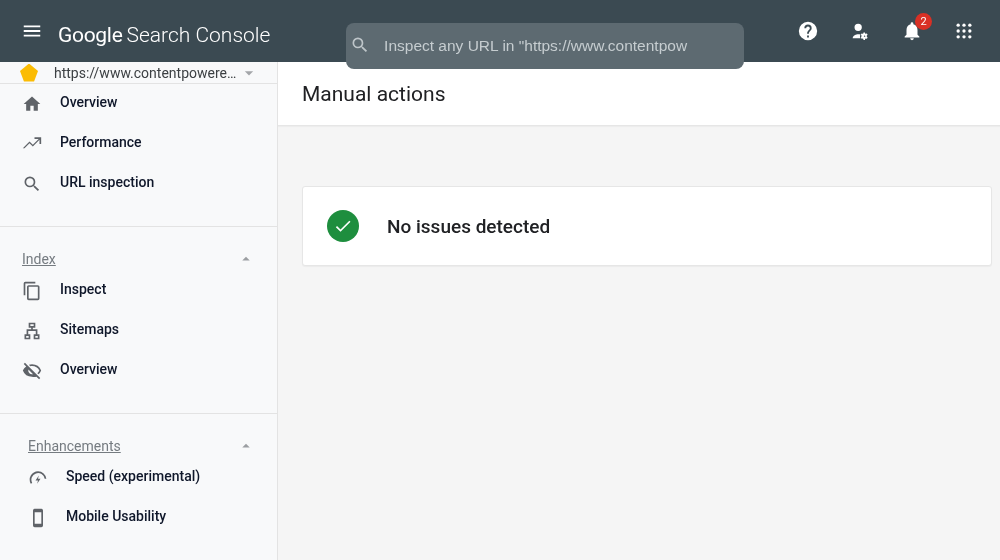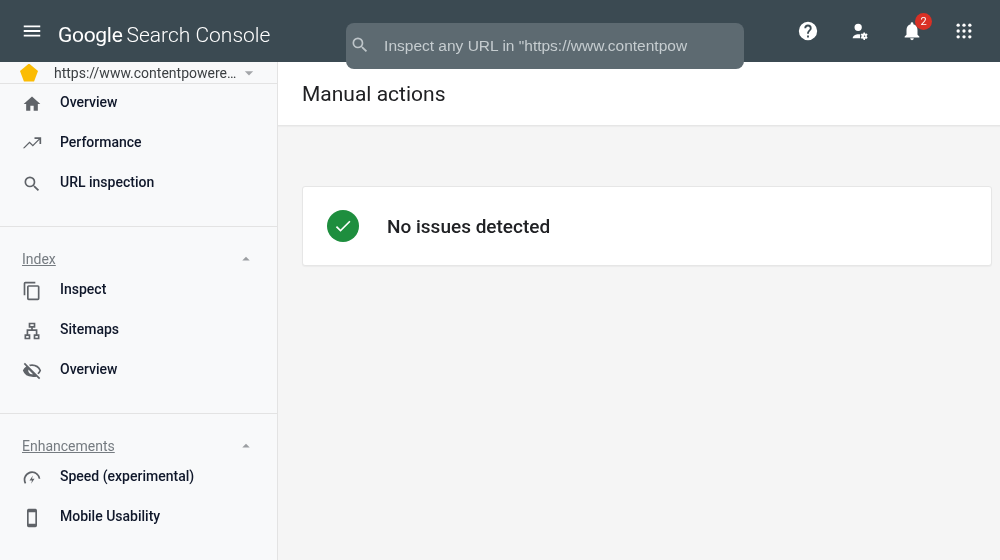--- a/index.html
+++ b/index.html
@@ -89,21 +89,21 @@
   .prop-icon {
     width: 18px; height: 18px;
     background: #fbbc04;
     clip-path: polygon(50% 0, 100% 42%, 78% 100%, 22% 100%, 0 42%);
     margin-right: 16px;
   }
   .prop-label { font-size: 14px; color: #3c4043; flex: 1; white-space: nowrap; overflow: hidden; text-overflow: ellipsis; }
   .prop-caret { width: 20px; height: 20px; opacity: 0.55; }
 
   .nav-block { padding: 10px 0 12px; border-bottom: 1px solid #e3e3e3; }
-  .nav-block:last-child { border-bottom: 0; }
+  .nav-block:last-child { border-bottom: 0; padding-left: 6px; }
   .nav-item {
     height: 40px;
     display: flex; align-items: flex-start;
     padding: 0 22px;
     cursor: pointer;
     color: #0f172a;
     font-size: 14px;
     font-weight: 500;
   }
   .nav-item .icon { width: 20px; height: 20px; margin-right: 18px; display:flex; align-items:center; justify-content:center; }

